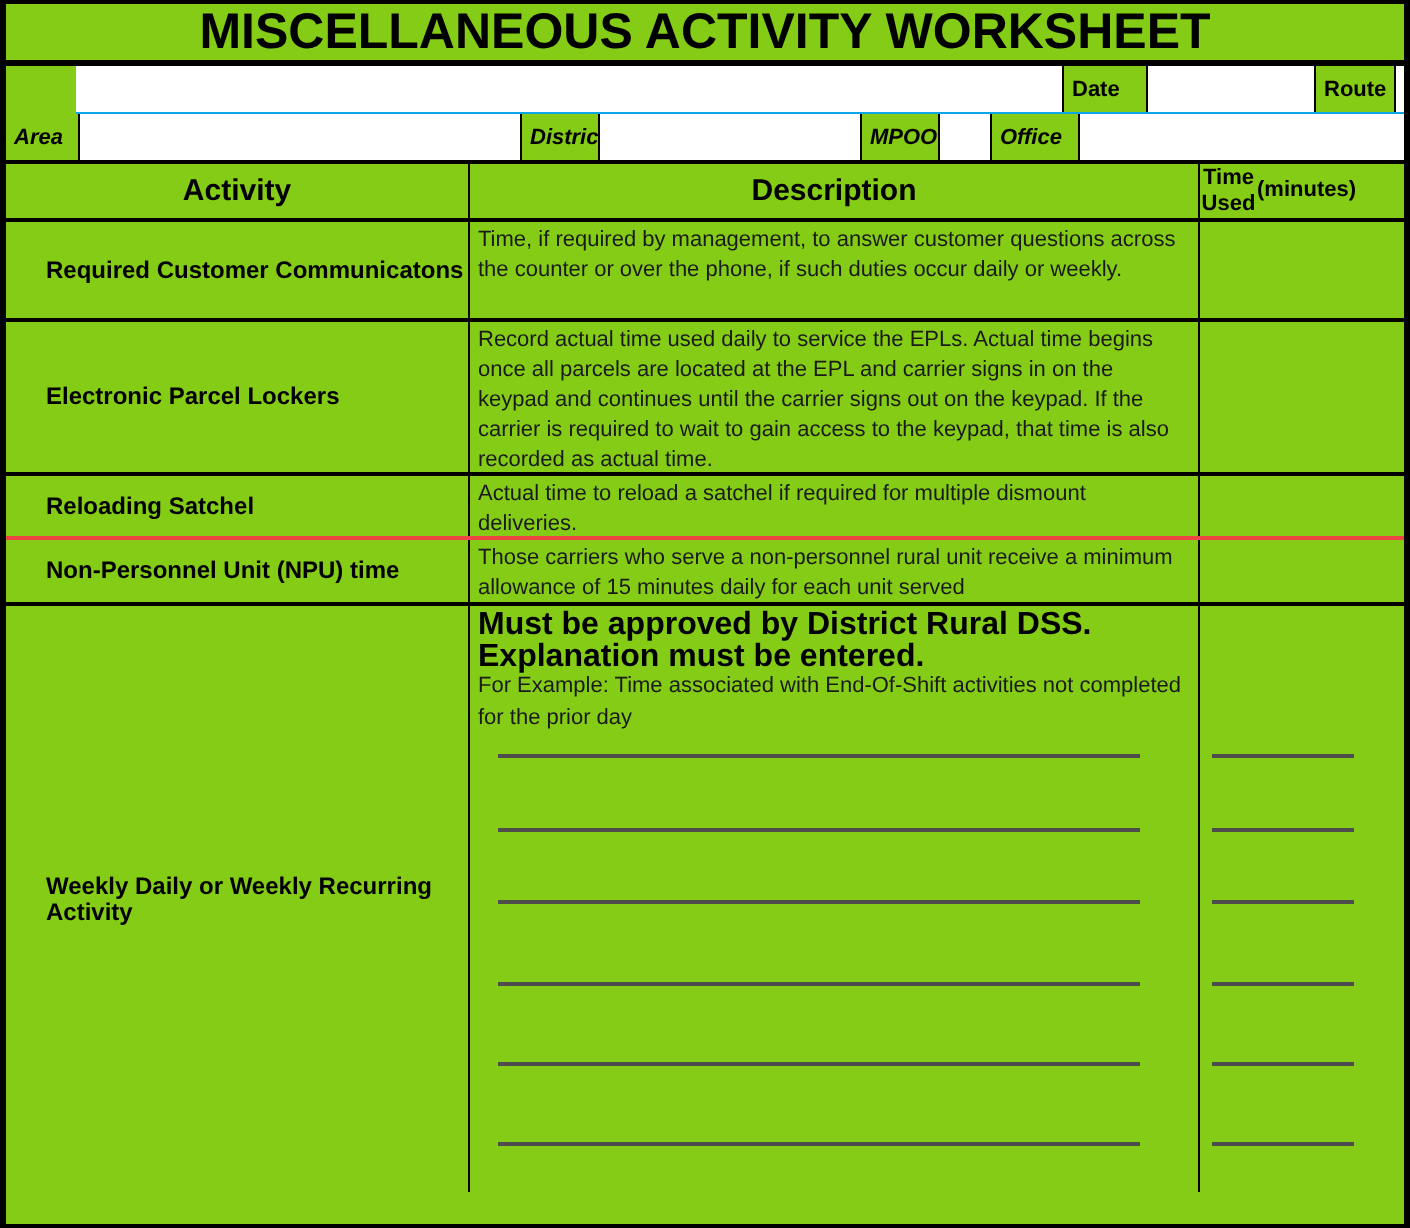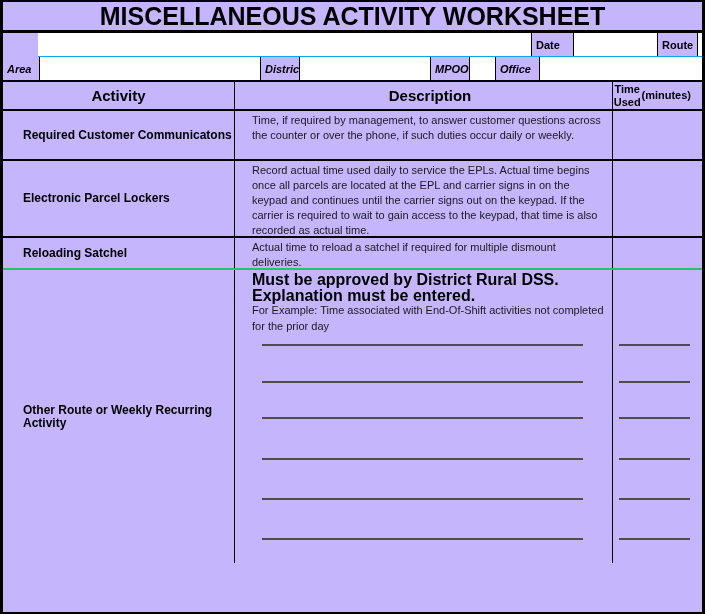--- a/index.html
+++ b/index.html
@@ -1,20 +1,20 @@
 <!DOCTYPE html>
 <html><head>
 <meta charset="utf-8">
 <style>
   html,body{margin:0;padding:0;background:#ffffff;}
   *{box-sizing:border-box;}
   .sheet{
     position:relative;
     width:705px;height:614px;
-    background:#c4b5fd;
+    background:#84cc16;
     border:2px solid #000;
     border-left-width:3px;
     border-right-width:3px;
     font-family:"Liberation Sans","DejaVu Sans",sans-serif;
     color:#000;
     overflow:hidden;
   }
   .title-row{
     height:31px;
     border-bottom:3px solid #000;
@@ -22,27 +22,27 @@
     font-size:25px;font-weight:bold;letter-spacing:0px;
   }
   .row{display:flex;width:699px;}
   .cell{border-right:1px solid #000;height:100%;overflow:hidden;}
   .cell.last{border-right:none;}
   .date-row{height:24px;border-bottom:1px solid #0ea5e9;margin-left:35px;}
   .area-row{height:25px;border-bottom:2px solid #000;font-style:italic;}
   .header-row{height:29px;border-bottom:2px solid #000;}
   .r1{height:50px;border-bottom:2px solid #000;}
   .r2{height:77px;border-bottom:2px solid #000;}
-  .r3{height:32px;border-bottom:2px solid #22c55e;}
+  .r3{height:32px;border-bottom:2px solid #ef4444;}
   .r4{height:33px;border-bottom:2px solid #000;}
   .r5{height:293px;}
   
   .w494{width:494px;} .w42{width:42px;} .w84{width:84px;} .w40{width:40px;} .w39{width:39px;}
   .w37{width:37px;} .w221{width:221px;} .w131{width:131px;} .w26{width:26px;} .w44{width:44px;} .w162{width:162px;}
-  .wact{width:232px;} .wdesc{width:365px;margin-left:13px;} .wtime{width:78px;}
+  .wact{width:232px;} .wdesc{width:365px;} .wtime{width:78px;}
   .lbl{
     display:flex;align-items:center;
     font-size:11px;font-weight:bold;
     padding-left:4px;
   }
   .val{background:#fff;}
   .hdr-cell{
     display:flex;align-items:center;justify-content:center;
     font-size:15px;font-weight:bold;text-align:center;
   }
@@ -116,23 +116,28 @@
     <div class="cell wdesc desc-cell">Record actual time used daily to service the EPLs. Actual time begins once all parcels are located at the EPL and carrier signs in on the keypad and continues until the carrier signs out on the keypad. If the carrier is required to wait to gain access to the keypad, that time is also recorded as actual time.</div>
     <div class="cell wtime time-cell last"></div>
   </div>
 
   <div class="row r3">
     <div class="cell wact act-cell">Reloading Satchel</div>
     <div class="cell wdesc desc-cell">Actual time to reload a satchel if required for multiple dismount deliveries.</div>
     <div class="cell wtime time-cell last"></div>
   </div>
 
+  <div class="row r4">
+    <div class="cell wact act-cell">Non-Personnel Unit (NPU) time</div>
+    <div class="cell wdesc desc-cell">Those carriers who serve a non-personnel rural unit receive a minimum allowance of 15 minutes daily for each unit served</div>
+    <div class="cell wtime time-cell last"></div>
+  </div>
 
   <div class="row r5">
-    <div class="cell wact act-cell">Other Route or Weekly Recurring Activity</div>
+    <div class="cell wact act-cell">Weekly Daily or Weekly Recurring Activity</div>
     <div class="cell wdesc desc-cell other-desc" id="other-desc-cell">
       <div class="note-bold">Must be approved by District Rural DSS.  Explanation must be entered.</div>
       <div class="note-italic">For Example: Time associated with End-Of-Shift activities not completed for the prior day</div>
     <div class="entry-line" style="top: 74px;"></div>
         <div class="entry-line" style="top: 111px;"></div>
         <div class="entry-line" style="top: 147px;"></div>
         <div class="entry-line" style="top: 188px;"></div>
         <div class="entry-line" style="top: 228px;"></div>
         <div class="entry-line" style="top: 268px;"></div>
       </div>

